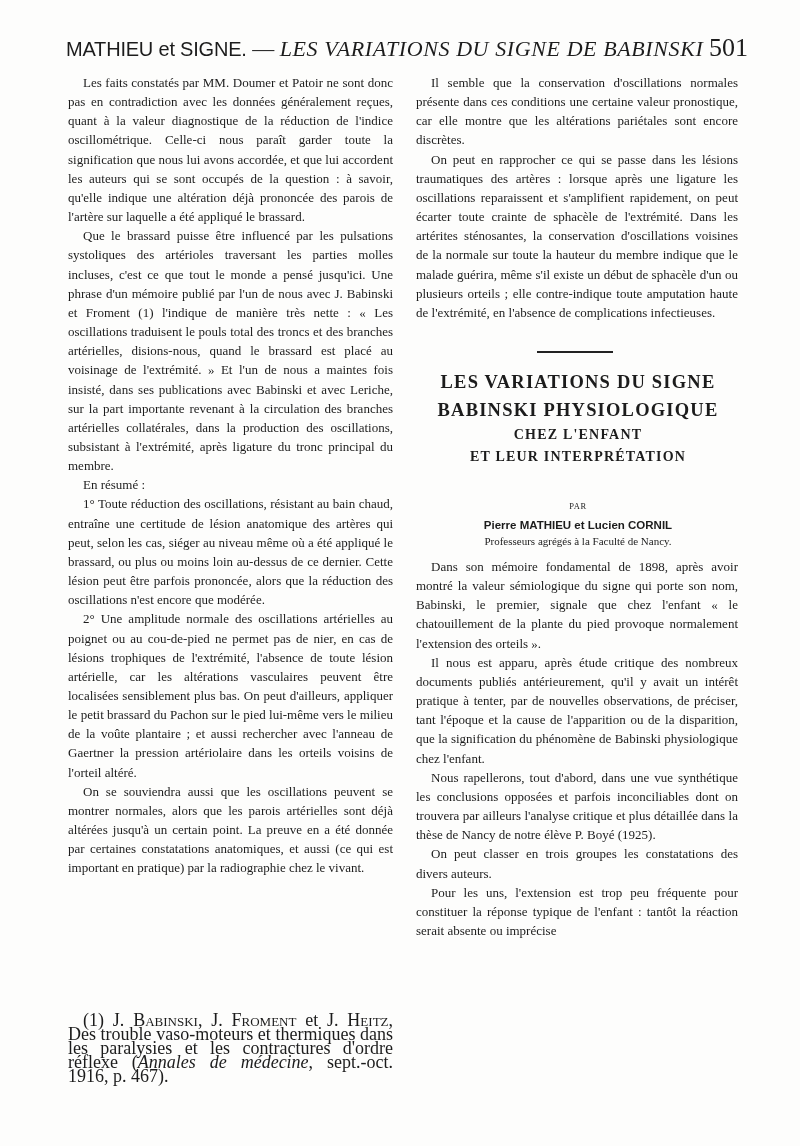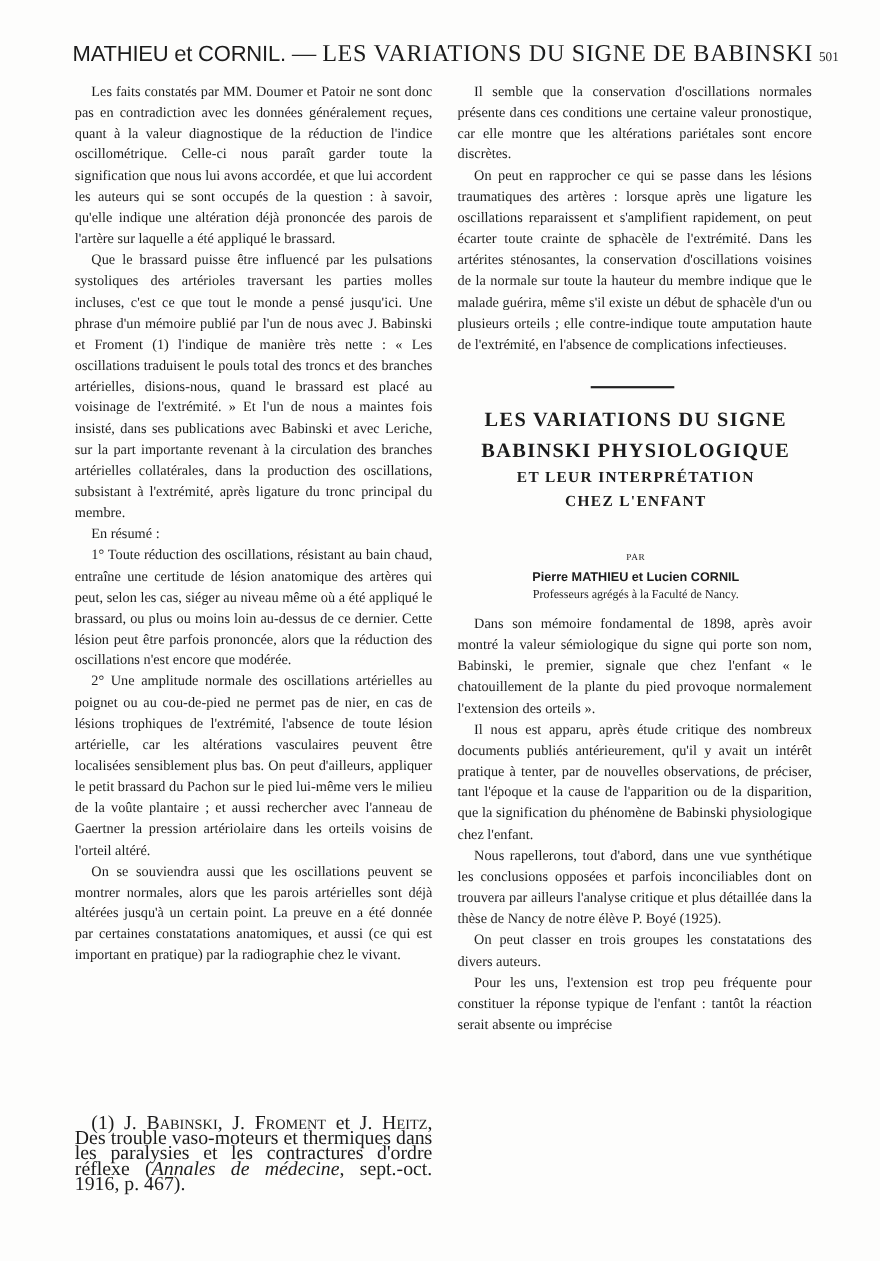--- a/index.html
+++ b/index.html
@@ -5,22 +5,22 @@
   html, body { margin: 0; padding: 0; }
   body {
     width: 800px; height: 1146px; background: #fdfdfc; position: relative; overflow: hidden;
     font-family: "DejaVu Serif", "Liberation Serif", serif; color: #1c1c1c;
   }
   .header {
     position: absolute; left: 66px; top: 33px; width: 680px; height: 30px;
     font-family: "Liberation Serif", serif; font-size: 22px; line-height: 30px; white-space: nowrap;
   }
   .header .authors { font-family: "Liberation Sans", sans-serif; font-size: 20px; letter-spacing: -0.2px; }
-  .header .title { letter-spacing: 0.6px; }
-  .header .pageno { font-size: 12px; text-align: right; }
+  .header .title { font-style: italic; letter-spacing: 0.6px; }
+  .header .pageno { font-size: 26px; text-align: right; }
   .col {
     position: absolute; top: 73px;
     font-family: "Liberation Serif", serif; font-size: 13px; line-height: 19.15px;
     text-align: justify; hyphens: manual;
   }
   .col.left { left: 68px; width: 325px; }
   .col.right { left: 416px; width: 322px; }
   .col p { margin: 0; text-indent: 15px; }
   .footnote {
     position: absolute; left: 68px; top: 1013px; width: 325px;
@@ -43,21 +43,21 @@
   }
   .byline .par { font-family: "Liberation Serif", serif; font-size: 8.5px; letter-spacing: 0.5px; line-height: 14px; }
   .byline .names { font-family: "Liberation Sans", sans-serif; font-weight: bold; font-size: 11.5px; line-height: 18px; margin-top: 3px; text-align: center; }
   .byline .aff { font-family: "Liberation Serif", serif; font-size: 11px; line-height: 14px; }
   .col.right2 { top: 557px; }
 </style>
 </head>
 <body>
 
 <div class="header">
-  <span class="authors">MATHIEU et CORNIL.</span><span> — </span><span class="title">LES VARIATIONS DU SIGNE DE BABINSKI</span>&nbsp;<span class="pageno">501</span>
+  <span class="authors">MATHIEU et SIGNE.</span><span> — </span><span class="title">LES VARIATIONS DU SIGNE DE BABINSKI</span>&nbsp;<span class="pageno">501</span>
 </div>
 
 <div class="col left">
   <p>Les faits constatés par MM. Doumer et Patoir ne sont donc pas en contradiction avec les données généralement reçues, quant à la valeur diagnostique de la réduction de l'indice oscillométrique. Celle-ci nous paraît garder toute la signification que nous lui avons accordée, et que lui accordent les auteurs qui se sont occupés de la question : à savoir, qu'elle indique une altération déjà prononcée des parois de l'artère sur laquelle a été appliqué le brassard.</p>
   <p>Que le brassard puisse être influencé par les pulsations systoliques des artérioles traversant les parties molles incluses, c'est ce que tout le monde a pensé jusqu'ici. Une phrase d'un mémoire publié par l'un de nous avec J. Babinski et Froment (1) l'indique de manière très nette : « Les oscillations traduisent le pouls total des troncs et des branches artérielles, disions-nous, quand le brassard est placé au voisinage de l'extrémité. » Et l'un de nous a maintes fois insisté, dans ses publications avec Babinski et avec Leriche, sur la part importante revenant à la circulation des branches artérielles collatérales, dans la production des oscillations, subsistant à l'extrémité, après ligature du tronc principal du membre.</p>
   <p>En résumé :</p>
   <p>1° Toute réduction des oscillations, résistant au bain chaud, entraîne une certitude de lésion anatomique des artères qui peut, selon les cas, siéger au niveau même où a été appliqué le brassard, ou plus ou moins loin au-dessus de ce dernier. Cette lésion peut être parfois prononcée, alors que la réduction des oscillations n'est encore que modérée.</p>
   <p>2° Une amplitude normale des oscillations artérielles au poignet ou au cou-de-pied ne permet pas de nier, en cas de lésions trophiques de l'extrémité, l'absence de toute lésion artérielle, car les altérations vasculaires peuvent être localisées sensiblement plus bas. On peut d'ailleurs, appliquer le petit brassard du Pachon sur le pied lui-même vers le milieu de la voûte plantaire ; et aussi rechercher avec l'anneau de Gaertner la pression artériolaire dans les orteils voisins de l'orteil altéré.</p>
   <p>On se souviendra aussi que les oscillations peuvent se montrer normales, alors que les parois artérielles sont déjà altérées jusqu'à un certain point. La preuve en a été donnée par certaines constatations anatomiques, et aussi (ce qui est important en pratique) par la radiographie chez le vivant.</p>
 </div>
@@ -69,22 +69,22 @@
 <div class="col right">
   <p>Il semble que la conservation d'oscillations normales présente dans ces conditions une certaine valeur pronostique, car elle montre que les altérations pariétales sont encore discrètes.</p>
   <p>On peut en rapprocher ce qui se passe dans les lésions traumatiques des artères : lorsque après une ligature les oscillations reparaissent et s'amplifient rapidement, on peut écarter toute crainte de sphacèle de l'extrémité. Dans les artérites sténosantes, la conservation d'oscillations voisines de la normale sur toute la hauteur du membre indique que le malade guérira, même s'il existe un début de sphacèle d'un ou plusieurs orteils ; elle contre-indique toute amputation haute de l'extrémité, en l'absence de complications infectieuses.</p>
 </div>
 
 <div class="rule"></div>
 
 <div class="art-title">
   <div class="t1">LES VARIATIONS DU SIGNE</div>
   <div class="t1">BABINSKI PHYSIOLOGIQUE</div>
+  <div class="t2">CHEZ L'ENFANT</div>
   <div class="t2">ET LEUR INTERPRÉTATION</div>
-  <div class="t2">CHEZ L'ENFANT</div>
 </div>
 
 <div class="byline">
   <div class="par">PAR</div>
   <div class="names">Pierre MATHIEU et Lucien CORNIL</div>
   <div class="aff">Professeurs agrégés à la Faculté de Nancy.</div>
 </div>
 
 <div class="col right right2">
   <p>Dans son mémoire fondamental de 1898, après avoir montré la valeur sémiologique du signe qui porte son nom, Babinski, le premier, signale que chez l'enfant « le chatouillement de la plante du pied provoque normalement l'extension des orteils ».</p>

